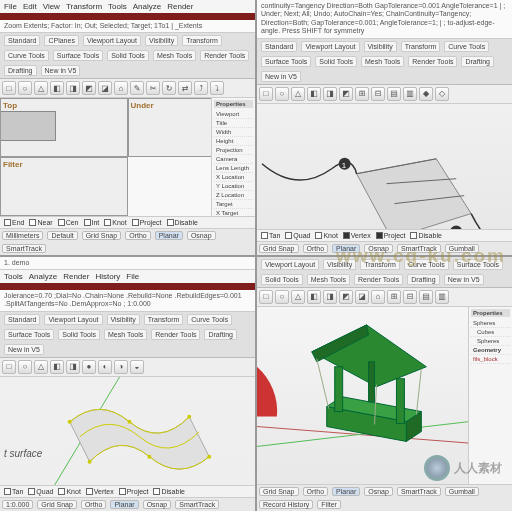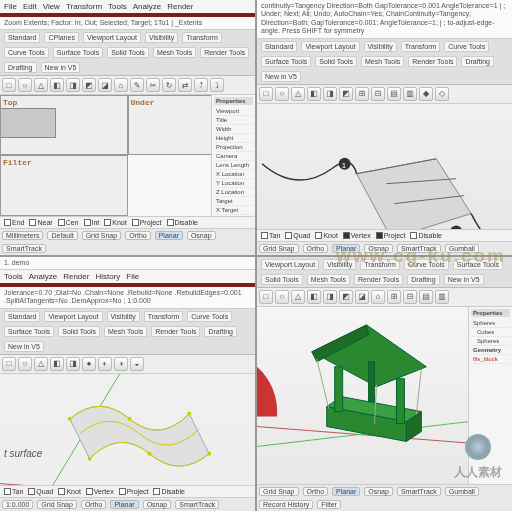--- a/index.html
+++ b/index.html
@@ -28,21 +28,21 @@
     display: flex;
     flex-direction: column;
   }
   .menubar {
     display: flex;
     gap: 6px;
     background: #f5f5f5;
     padding: 2px 4px;
     font-size: 8px;
     color: #333;
-    border-bottom: 4px solid #7f1d1d;
+    border-bottom: 7px solid #7f1d1d;
   }
   .menubar span { cursor: default; }
   .tabbar {
     display: flex;
     gap: 4px;
     background: #e0e0e0;
     padding: 2px 4px;
     font-size: 7px;
     color: #444;
     border-bottom: 1px solid #bbb;
@@ -94,21 +94,20 @@
     inset: 0;
     display: grid;
     grid-template-columns: 1fr 1fr;
     grid-template-rows: 1fr 1fr;
   }
   .viewport .vpcell {
     border: 1px solid #999;
     background: #eee;
     position: relative;
     overflow: hidden;
-    font-family: Liberation Mono, monospace;
   }
   .vplabel {
     position: absolute;
     top: 2px;
     left: 2px;
     font-size: 8px;
     color: #a07030;
     font-weight: bold;
     z-index: 5;
   }
@@ -235,21 +234,20 @@
   }
   .watermark2 {
     position: absolute;
     right: 10px;
     bottom: 30px;
     z-index: 20;
     display: flex;
     align-items: center;
     gap: 4px;
     pointer-events: none;
-    flex-direction: column;
   }
   .watermark2 .circle {
     width: 26px; height: 26px;
     border-radius: 50%;
     background: radial-gradient(#bcd, #789);
     border: 3px solid #8aa;
   }
   .watermark2 .txt {
     color: rgba(90,90,90,0.5);
     font-size: 12px;

